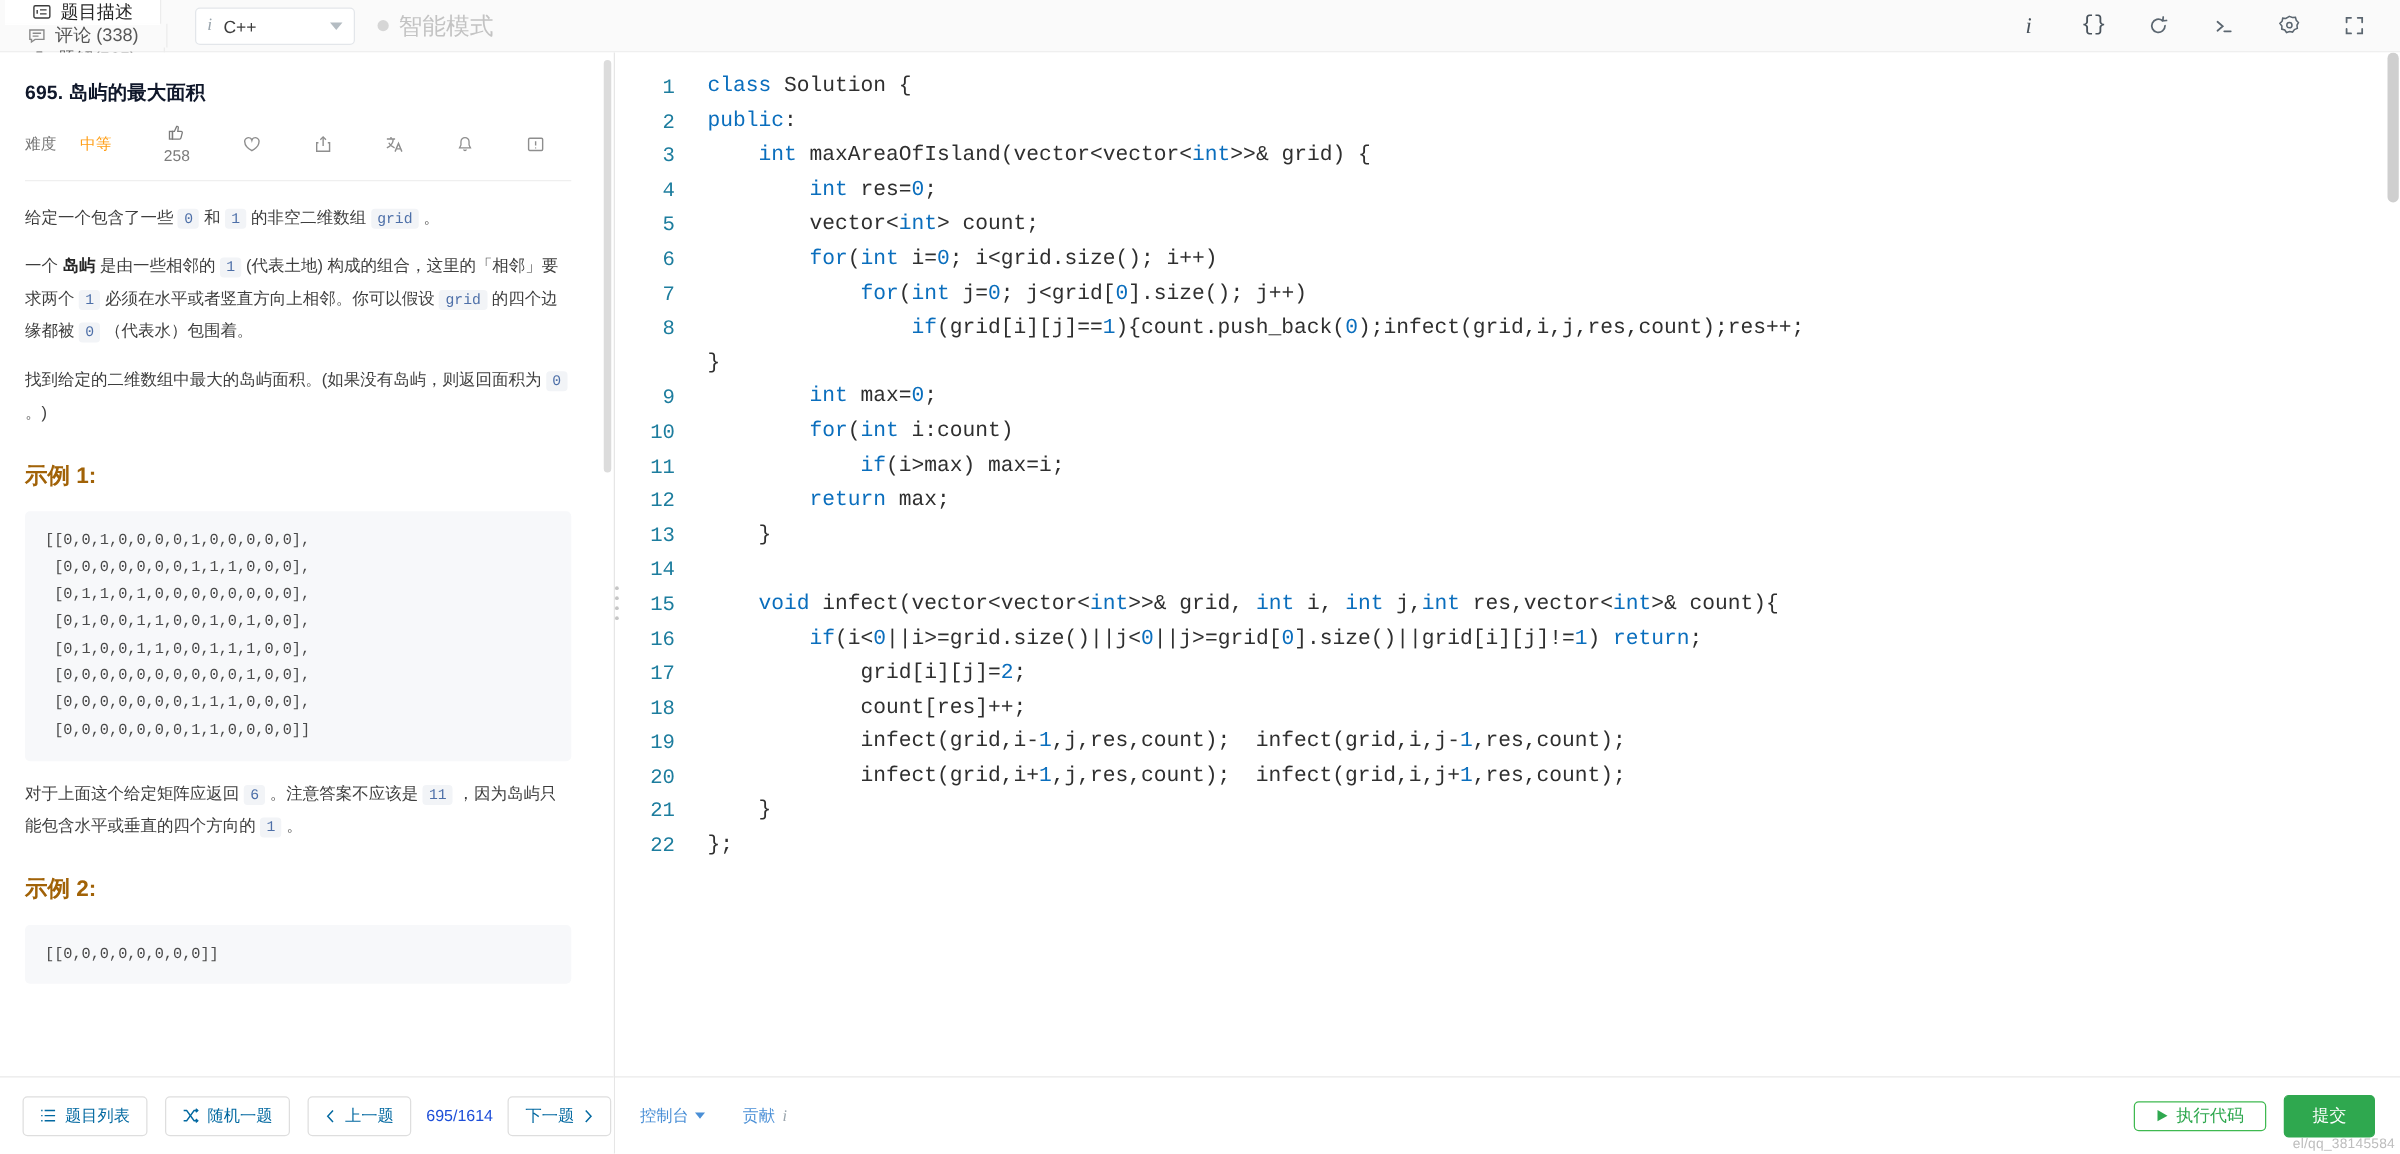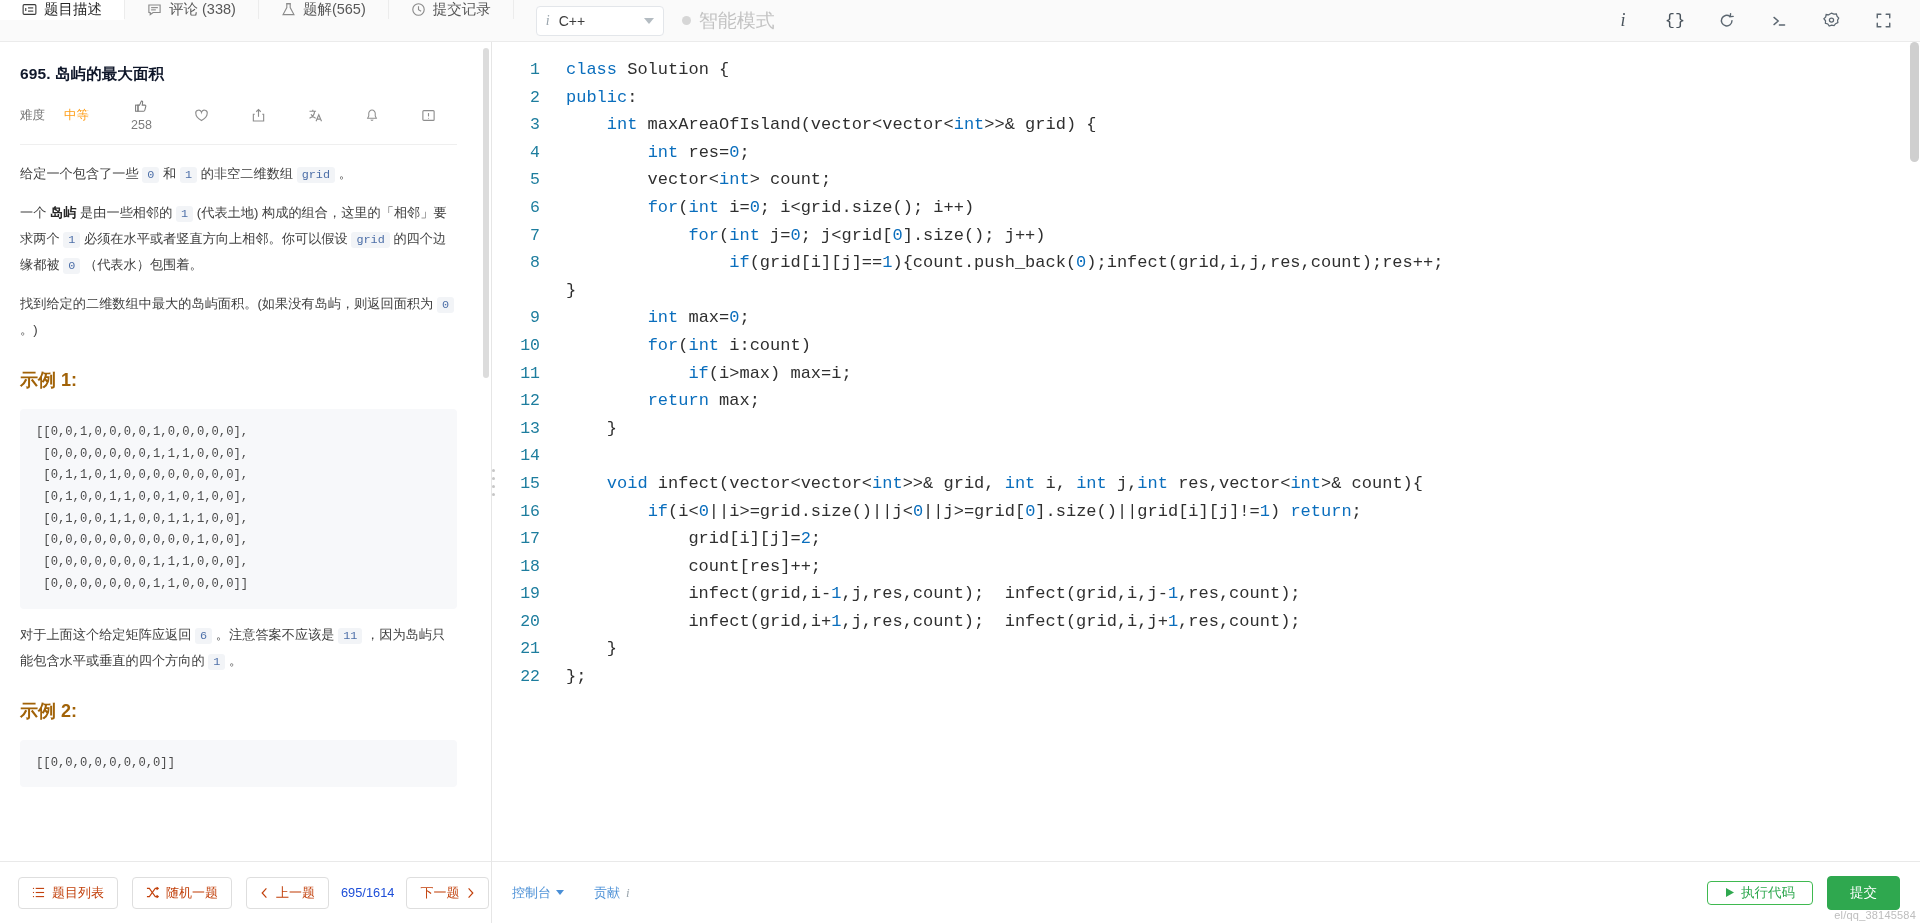--- a/index.html
+++ b/index.html
@@ -11,21 +11,21 @@
   .app { width: 1920px; height: 923px; display: flex; flex-direction: column; background:#fff; }
 
   
   .topbar {
     height: 42px; min-height: 42px;
     display: flex; align-items: stretch;
     background: #fafafa;
     border-bottom: 1px solid #ebebeb;
     position: relative;
   }
-  .tabs { display: flex; align-items: flex-start; }
+  .tabs { display: flex; align-items: center; flex-direction: column; }
   .tab {
     display: flex; align-items: center; gap: 7px;
     padding: 0 22px;
     font-size: 14.5px; color: #575757;
     cursor: pointer; position: relative;
     border-right: 1px solid #ececec;
     white-space: nowrap;
   }
   .tab.active { background: #fff; color: #262626; font-weight: 500; }
   .tab.active::after {
@@ -110,21 +110,21 @@
   }
 
   .left-footer {
     height: 62px; min-height:62px;
     border-top: 1px solid #e9e9e9;
     display:flex; align-items:center; gap: 14px;
     padding: 0 18px; background:#fff;
   }
   .btn {
     height: 32px; border:1px solid #dedede; border-radius:4px;
-    background:#fff; color:#c2410c; font-size:13px;
+    background:#fff; color:#0369a1; font-size:13px;
     display:flex; align-items:center; gap:7px;
     padding: 0 13px; cursor:pointer; white-space:nowrap;
     font-family:"Liberation Sans", sans-serif;
   }
   .pager { display:flex; align-items:center; gap:12px; }
   .pager .cnt { font-size:12.8px; color:#1d4ed8; }
 
   
   .splitter {
     position:absolute; left: 489px; top: 0; bottom:0; width: 8px;

